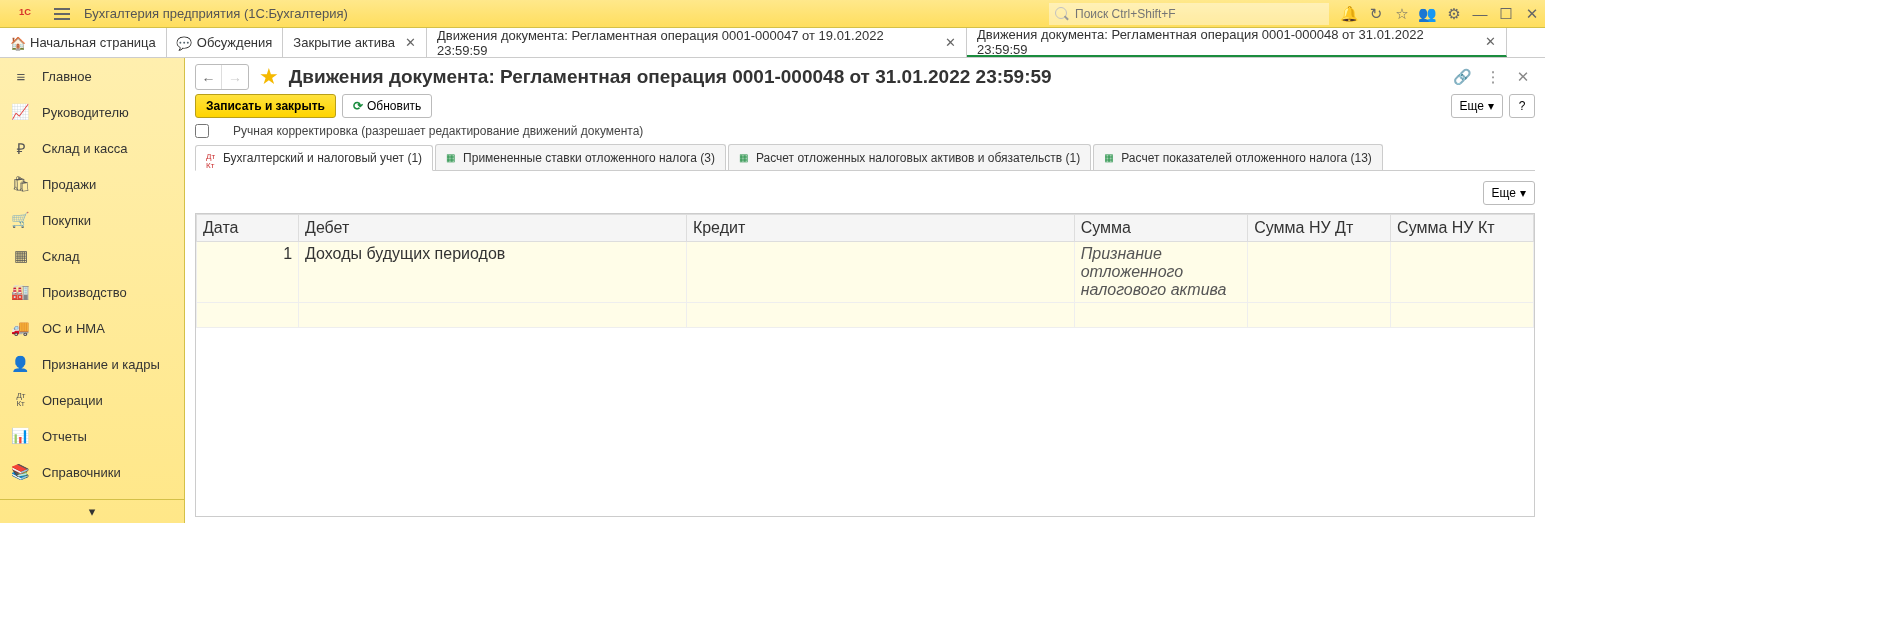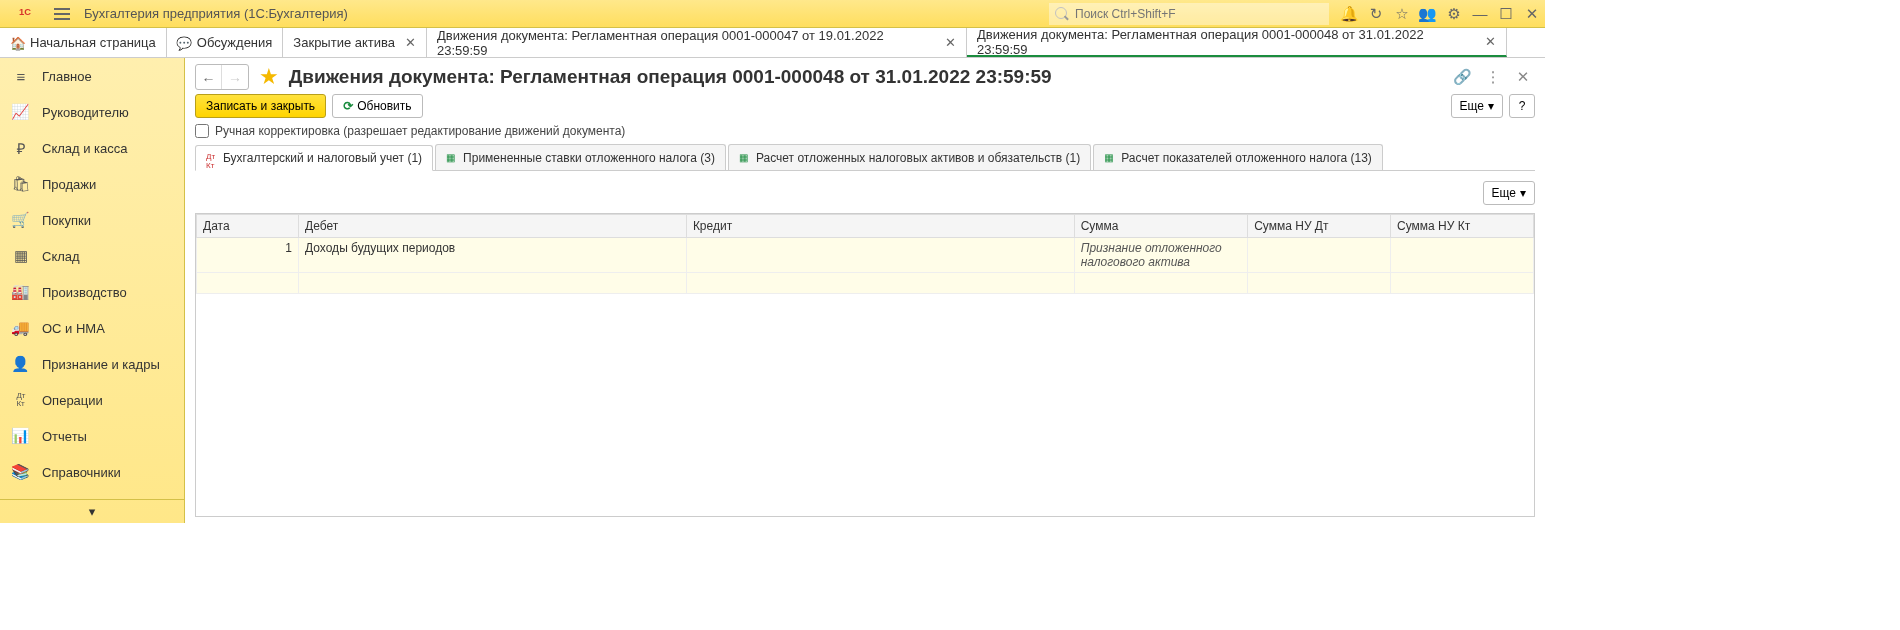--- a/index.html
+++ b/index.html
@@ -40,42 +40,42 @@
 .nav-btn { width: 26px; height: 24px; display: flex; align-items: center; justify-content: center; cursor: pointer; font-size: 14px; color: #666; }
 .nav-btn:first-child { border-right: 1px solid #ddd; }
 .nav-btn.disabled { color: #ccc; }
 .star { color: #f5b900; font-size: 22px; margin: 0 4px; }
 .doc-title { font-size: 19px; font-weight: bold; color: #333; }
 .doc-header .hdr-spacer { flex: 1; }
 .hdr-btn { width: 24px; height: 24px; display: flex; align-items: center; justify-content: center; cursor: pointer; color: #888; font-size: 15px; }
 
 .toolbar { display: flex; align-items: center; gap: 6px; }
 .btn { height: 24px; padding: 0 10px; border: 1px solid #b89f1a; border-radius: 3px; cursor: pointer; font-size: 12px; display: flex; align-items: center; gap: 4px; }
-.btn.primary { background: linear-gradient(#FFE23D, #FFD400); font-weight: normal; text-align: center; }
+.btn.primary { background: linear-gradient(#FFE23D, #FFD400); font-weight: bold; text-align: center; }
 .btn.secondary { background: #fff; border-color: #bbb; }
 .refresh-ic { color: #1a8c3e; font-weight: bold; }
 .toolbar .tb-spacer { flex: 1; }
 .btn.more { padding: 0 8px; }
 .btn.help { width: 26px; padding: 0; justify-content: center; }
 
-.checkbox-row { display: flex; align-items: center; gap: 6px; font-size: 12px; color: #444; padding: 2px 0; }
+.checkbox-row { display: flex; align-items: center; gap: 24px; font-size: 12px; color: #444; padding: 2px 0; }
 .checkbox-row input { width: 14px; height: 14px; }
 
 
 .subtabs { display: flex; border-bottom: 1px solid #ccc; gap: 0; font-size: 12px; }
 .subtab { padding: 5px 10px; border: 1px solid #ccc; border-bottom: none; background: #f5f5f5; cursor: pointer; display: flex; align-items: center; gap: 5px; margin-right: 2px; border-radius: 3px 3px 0 0; }
 .subtab.active { background: #fff; border-bottom: 1px solid #fff; position: relative; top: 1px; }
 .subtab .st-icon { width: 12px; height: 12px; font-size: 10px; }
 .st-icon.red { color: #c33; }
 .st-icon.green { color: #1a8c3e; }
 
 
 .table-toolbar { display: flex; justify-content: flex-end; padding: 6px 0 4px 0; }
 .table-wrap { border: 1px solid #ccc; flex: 1; overflow: auto; background: #fff; }
-table { width: 100%; border-collapse: collapse; font-size: 12px; }
+table { width: 100%; border-collapse: collapse; font-size: 16px; }
 th { background: #f5f5f5; text-align: left; padding: 4px 6px; border: 1px solid #ddd; font-weight: normal; color: #333; }
 td { padding: 3px 6px; border: 1px solid #eee; background: #FFFDE8; vertical-align: top; }
 td.sel { background: #FFE066; }
 td.num { text-align: right; }
 td.bold { font-weight: bold; }
 td.ital { font-style: italic; color: #555; }
 
 
 .logo-svg { fill: #d7342a; }
 </style>

